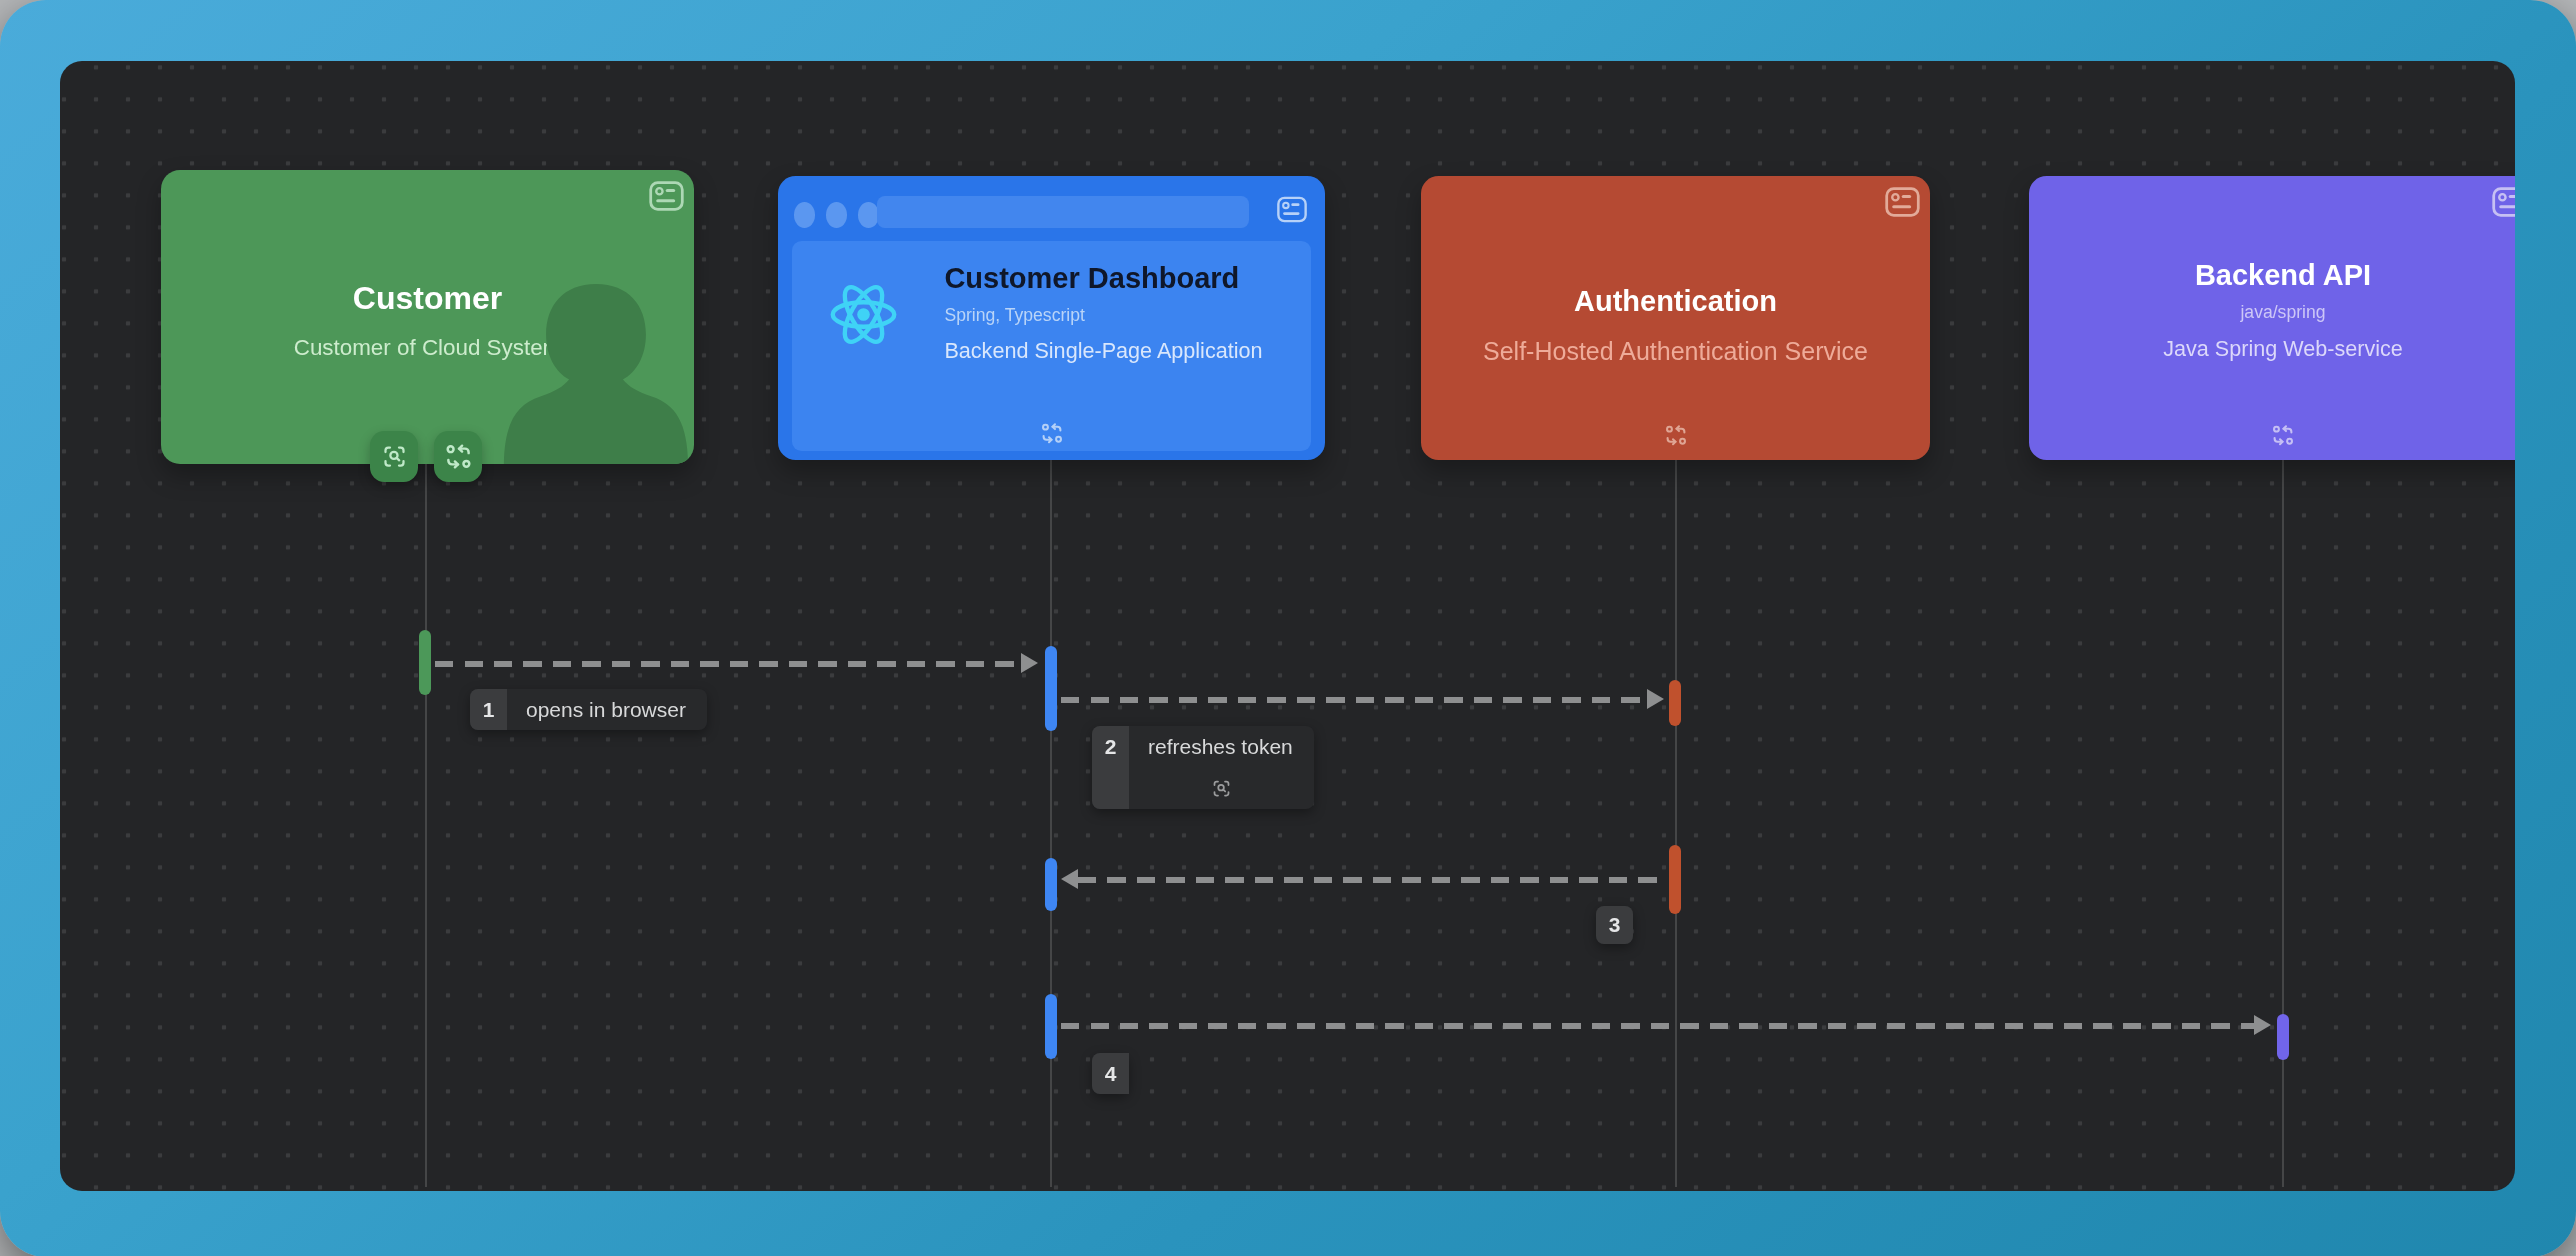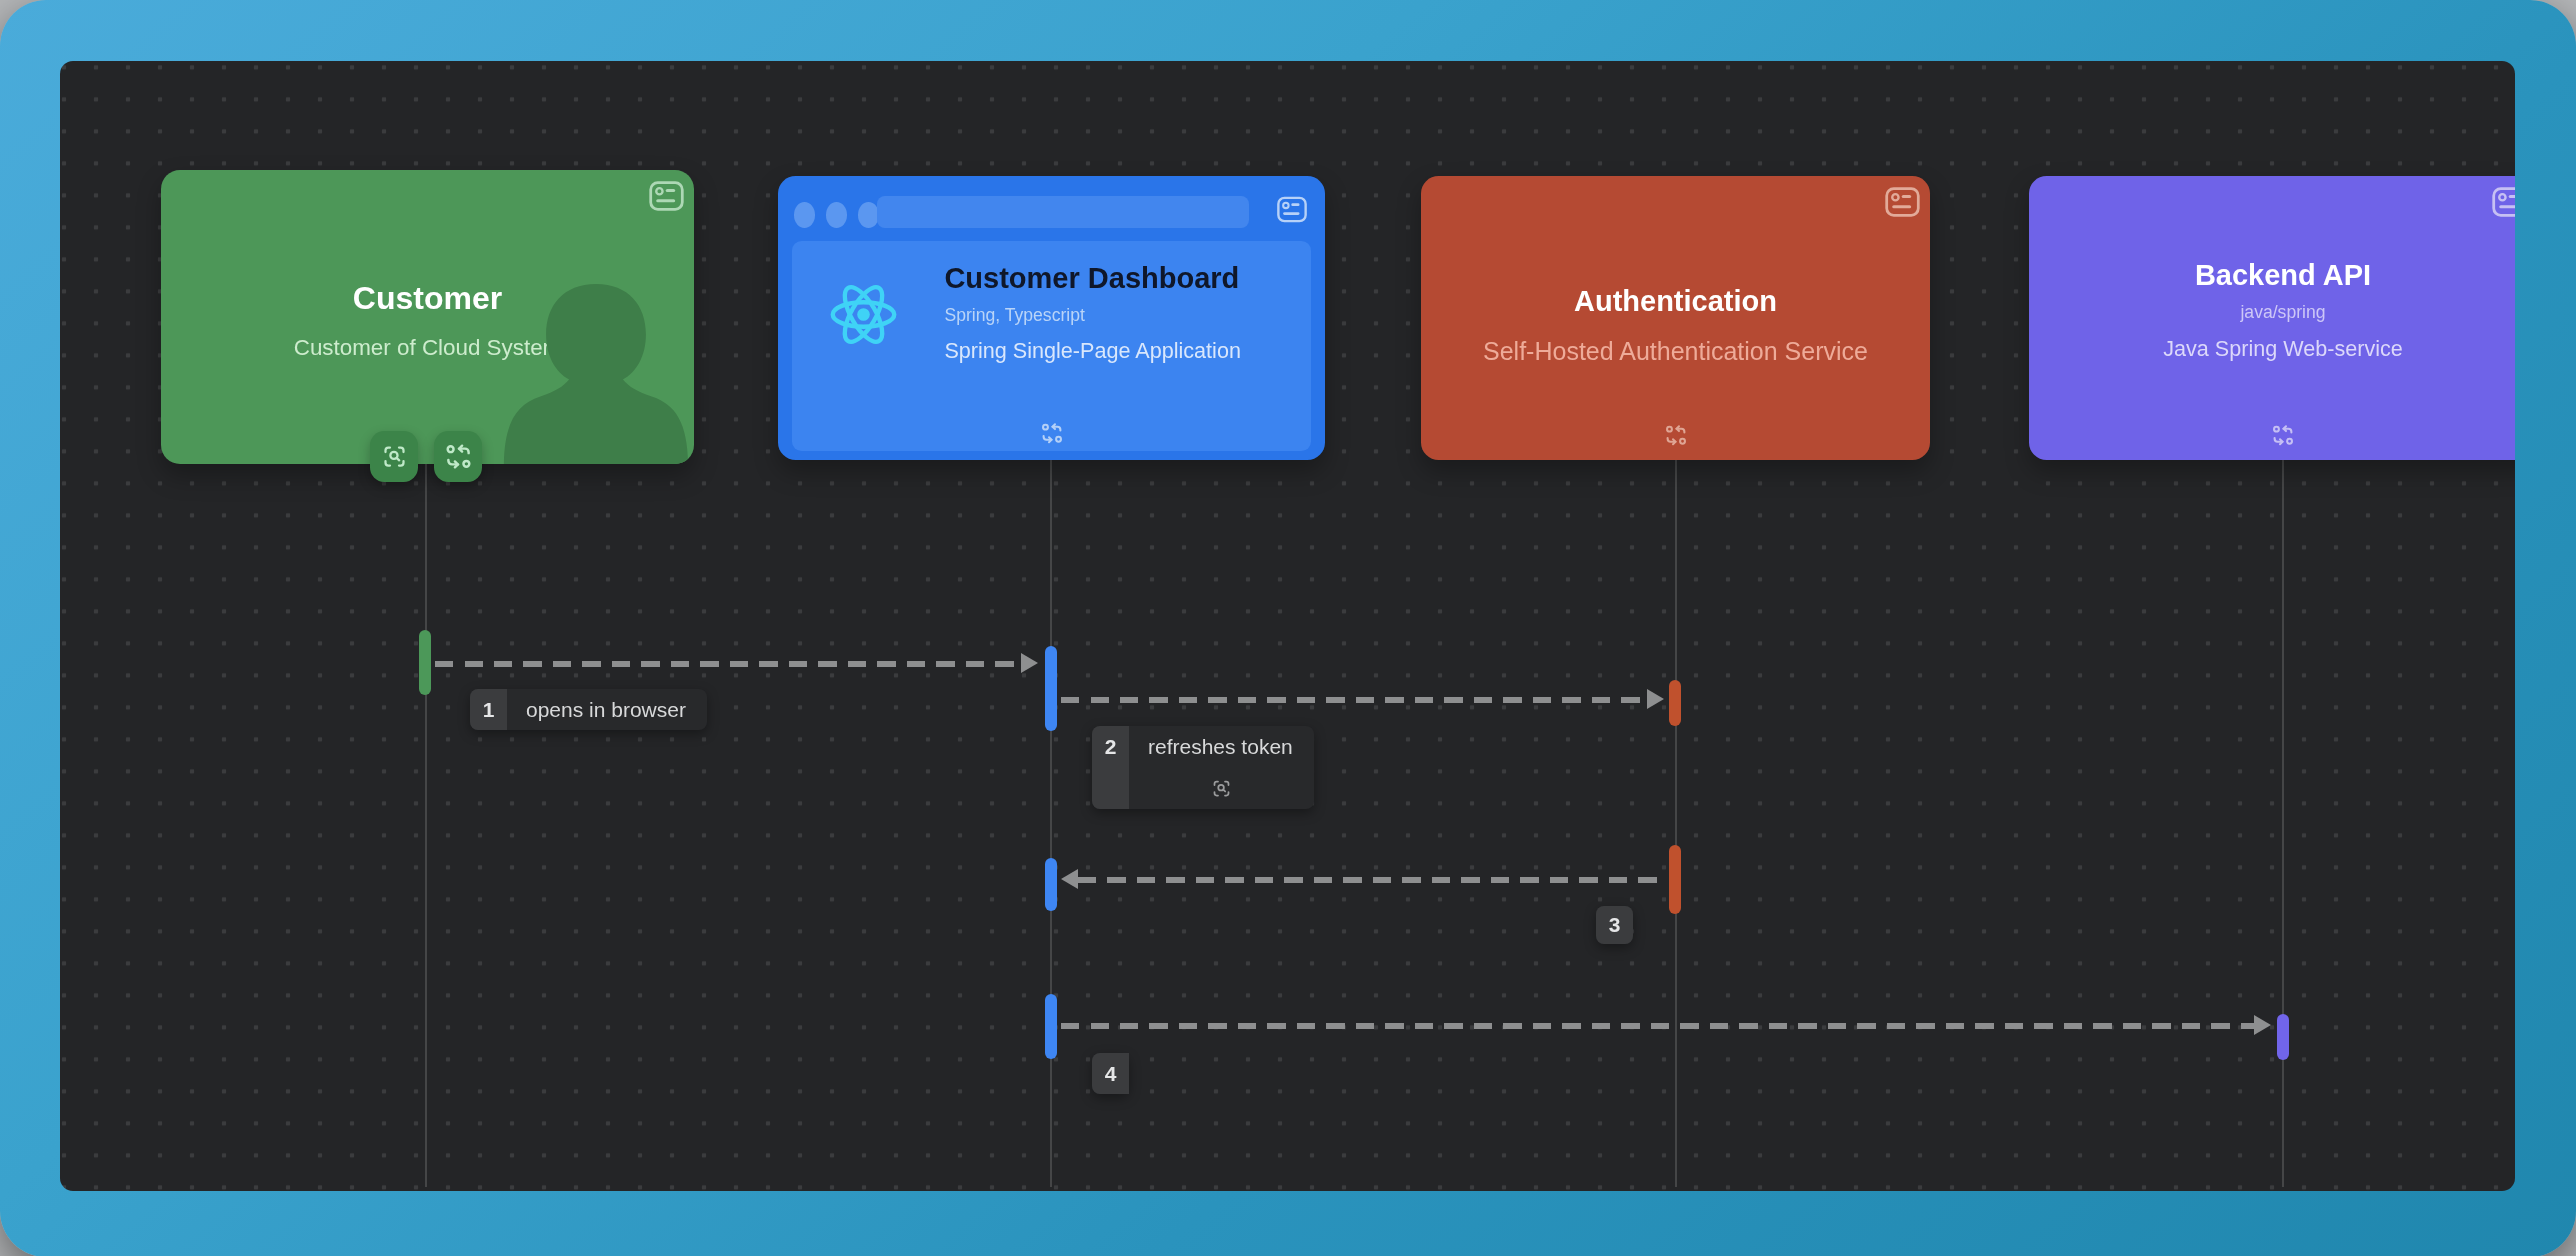--- a/index.html
+++ b/index.html
@@ -3,21 +3,21 @@
 <meta charset="utf-8">
 <style>
   * { margin:0; padding:0; box-sizing:border-box; }
   html,body { width:2576px; height:1257px; overflow:hidden; background:#b4b6b8;
               font-family:"Liberation Sans","DejaVu Sans",sans-serif; }
   .page { position:relative; width:2576px; height:1257px; }
   .frame { position:absolute; inset:0; border-radius:46px;
            background:linear-gradient(140deg,#4aabda 0%,#3aa2cd 35%,#2a93bd 65%,#2087ae 100%);
            box-shadow:0 14.4px 40px rgba(0,0,0,.45); }
   .canvas { position:absolute; left:60px; top:61px; width:2455px; height:1130px;
-            border-radius:13px; background-color:#242527; overflow:hidden;
+            border-radius:22px; background-color:#242527; overflow:hidden;
             background-image:radial-gradient(circle,#3b3c3e 2.1px,transparent 2.6px);
             background-size:32px 32px; background-position:20px 22.4px; }
 
   .lifeline { position:absolute; width:2.4px; background:#454647; }
 
   .bar { position:absolute; width:12px; border-radius:6.4px; }
   .bar.green  { background:#4c9859; }
   .bar.blue   { background:#3e86f3; }
   .bar.red    { background:#c0512d; }
   .bar.purple { background:#7165ea; }
@@ -167,21 +167,21 @@
       <div class="panel">
         <svg class="reactlogo" viewBox="-11 -11 22 22" fill="none" stroke="currentColor" stroke-width="1.4">
           <ellipse rx="9.8" ry="3.9"></ellipse>
           <ellipse rx="9.8" ry="3.9" transform="rotate(60)"></ellipse>
           <ellipse rx="9.8" ry="3.9" transform="rotate(120)"></ellipse>
           <circle r="2" fill="currentColor" stroke="none"></circle>
         </svg>
         <div class="ptxt">
           <div class="ptitle">Customer Dashboard</div>
           <div class="ptech">Spring, Typescript</div>
-          <div class="pdesc">Spring Single-Page Application</div>
+          <div class="pdesc">Backend Single-Page Application</div>
         </div>
         <svg class="swapicon" viewBox="0 0 24 24" fill="none" stroke="currentColor" stroke-width="2.2" stroke-linecap="round">
           <circle cx="5" cy="5.5" r="2.6"></circle>
           <circle cx="19" cy="18.5" r="2.6"></circle>
           <path d="M21 9 V8.2 A3.2 3.2 0 0 0 17.8 5 H12.6"></path>
           <path d="M15.2 2.4 L12.6 5 L15.2 7.6"></path>
           <path d="M3 15 V15.8 A3.2 3.2 0 0 0 6.2 19 H11.4"></path>
           <path d="M8.8 16.4 L11.4 19 L8.8 21.6"></path>
         </svg>
       </div>

